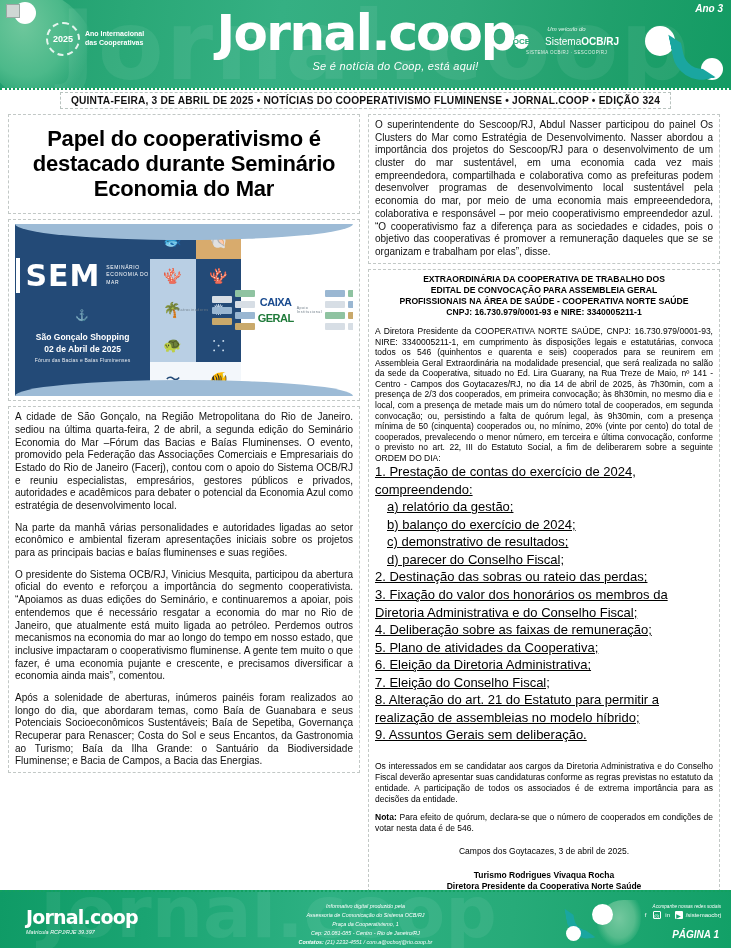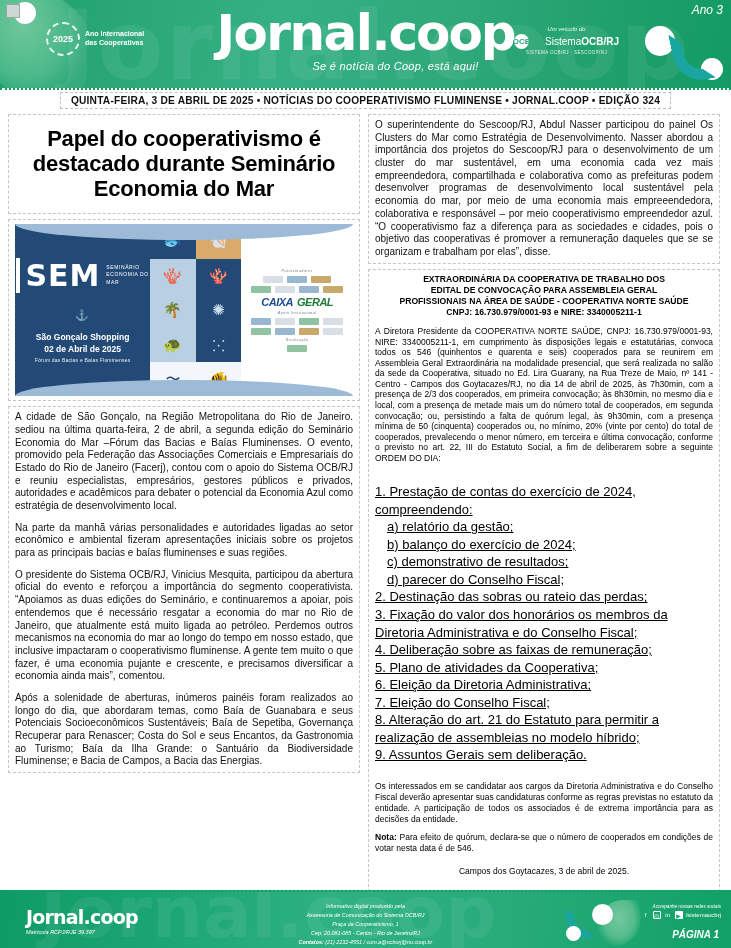--- a/index.html
+++ b/index.html
@@ -85,23 +85,23 @@
     font-size: 11px;
     font-style: italic;
     color: #ffffff;
     letter-spacing: 0.3px;
     padding-left: 60px;
   }
 
   .mh-ano {
     position: absolute;
     right: 8px; top: 3px;
-    font-size: 12px;
+    font-size: 10px;
     font-style: italic;
-    font-weight: 400;
+    font-weight: 700;
     color: #ffffff;
   }
 
   .mh-iyc {
     position: absolute;
     left: 46px; top: 22px;
     display: flex; align-items: center; gap: 5px;
   }
   .iyc-mark {
     width: 34px; height: 34px;
@@ -221,24 +221,23 @@
   .tile { display: flex; align-items: center; justify-content: center; font-size: 15px; }
   .t-navy { background: #234a77; color: #cfe0f0; }
   .t-lite { background: #b9cfe4; color: #234a77; }
   .t-sand { background: #d8ab6d; color: #ffffff; }
   .t-white { background: #f3f7fb; color: #234a77; }
 
   .poster-right {
     width: 33%;
     background: #ffffff;
     z-index: 2;
-    display: flex; flex-direction: column; align-items: center;
+    display: flex; flex-direction: row; align-items: center;
     justify-content: center; gap: 3px;
     padding: 6px 4px;
-    font-style: italic;
   }
   .pr-label { font-size: 3.6px; color: #6d7b86; letter-spacing: 0.5px; }
   .pr-row { display: flex; gap: 4px; align-items: center; justify-content: center; flex-wrap: wrap; }
   .pr-chip {
     height: 7px; min-width: 20px;
     background: #d7dee5; border-radius: 1px;
   }
   .pr-chip.c1 { background: #9ab7d2; }
   .pr-chip.c2 { background: #c9a96b; }
   .pr-chip.c3 { background: #8fc3a1; }
@@ -277,21 +276,21 @@
     font-weight: 700;
     line-height: 1.3;
     color: #000000;
     margin-bottom: 8px;
   }
   .edital-body {
     font-size: 8.5px;
     line-height: 1.24;
     text-align: justify;
     color: #000;
-    margin-bottom: 20px;
+    margin-bottom: 0;
   }
   .edital-list {
     font-size: 13px;
     line-height: 1.35;
     color: #000;
     margin-bottom: 17px;
     text-decoration: underline;
   }
   .edital-list .sub { padding-left: 12px; }
   .edital-closing {

